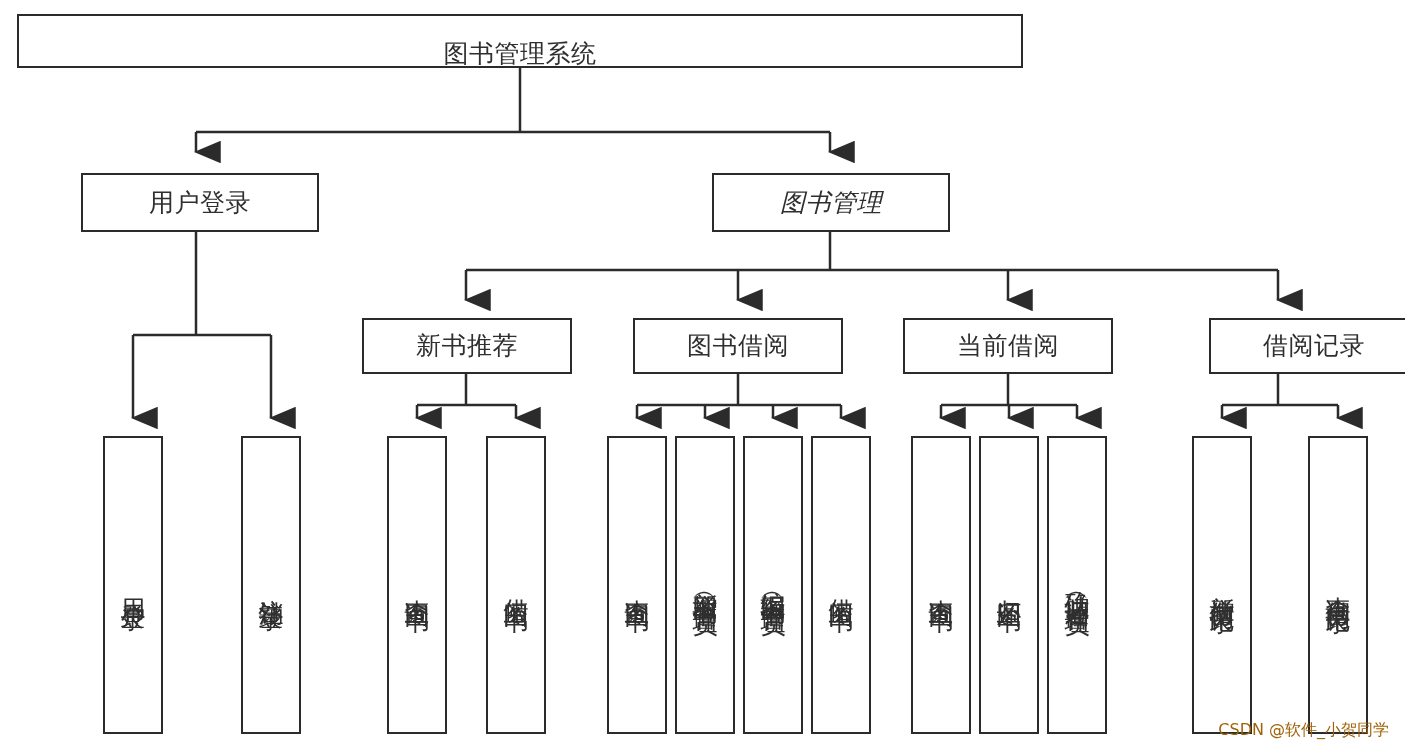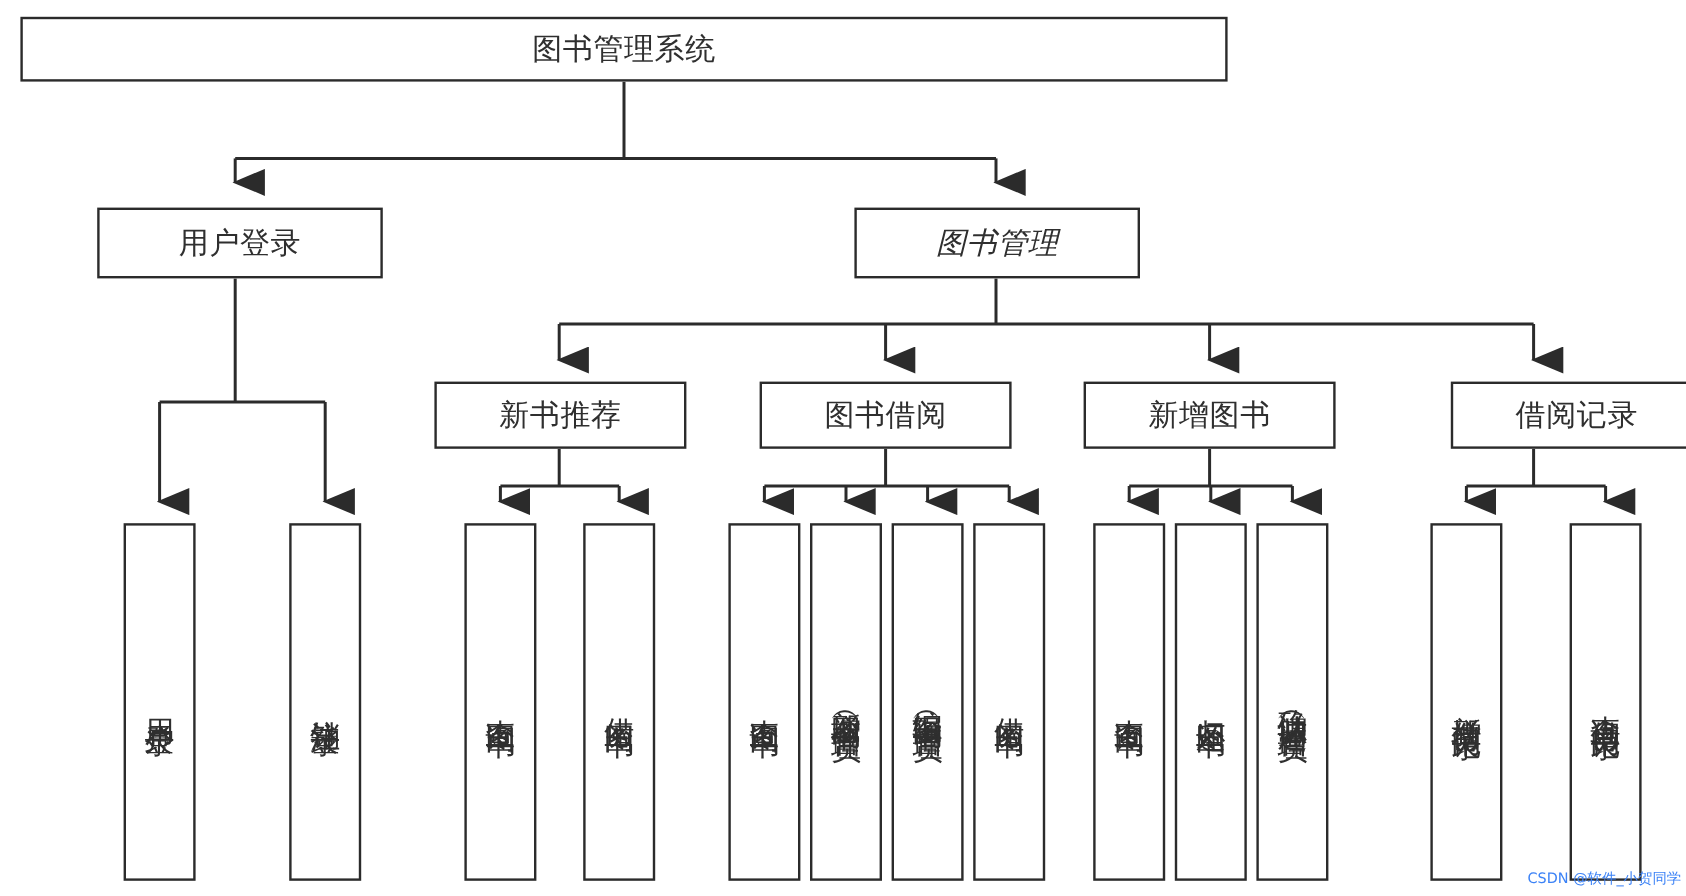--- a/index.html
+++ b/index.html
@@ -58,24 +58,24 @@
   .node.v .lbl {
     writing-mode: vertical-rl;
     text-orientation: upright;
     font-size: 25px;
     line-height: 1.0;
     letter-spacing: 3px;
     white-space: nowrap;
   }
   .watermark {
     position: absolute;
-    right: 4px;
+    right: 16px;
     bottom: 6px;
-    font-size: 12px;
-    color: #3b82f6;
+    font-size: 16px;
+    color: #a16207;
     white-space: nowrap;
     font-family: "DejaVu Sans", "Liberation Sans", sans-serif;
   }
 </style>
 </head>
 <body>
 
 <div id="canvas">
 
   <svg class="connectors" viewBox="0 0 1405 747" xmlns="http://www.w3.org/2000/svg">
@@ -119,42 +119,42 @@
     <path d="M 941 405 L 941 418" stroke="#2b2b2b" stroke-width="2.5" fill="none" marker-end="url(#arrow)"></path>
     <path d="M 1009 405 L 1009 418" stroke="#2b2b2b" stroke-width="2.5" fill="none" marker-end="url(#arrow)"></path>
     <path d="M 1077 405 L 1077 418" stroke="#2b2b2b" stroke-width="2.5" fill="none" marker-end="url(#arrow)"></path>
 
     <path d="M 1278 374 L 1278 405" stroke="#2b2b2b" stroke-width="2.5" fill="none"></path>
     <path d="M 1222 405 L 1338 405" stroke="#2b2b2b" stroke-width="2.5" fill="none"></path>
     <path d="M 1222 405 L 1222 418" stroke="#2b2b2b" stroke-width="2.5" fill="none" marker-end="url(#arrow)"></path>
     <path d="M 1338 405 L 1338 418" stroke="#2b2b2b" stroke-width="2.5" fill="none" marker-end="url(#arrow)"></path>
   </svg>
 
-  <div class="node h root" style="left:17px; top:14px; width:1006px; height:54px;">
+  <div class="node h root" style="left:17px; top:14px; width:1006px; height:54px;align-items:flex-end;">
     <span class="lbl">图书管理系统</span>
   </div>
 
   <div class="node h" style="left:81px; top:173px; width:238px; height:59px;">
     <span class="lbl">用户登录</span>
   </div>
 
   <div class="node h" style="left:712px; top:173px; width:238px; height:59px;font-style:italic;">
     <span class="lbl">图书管理</span>
   </div>
 
   <div class="node h" style="left:362px; top:318px; width:210px; height:56px;">
     <span class="lbl">新书推荐</span>
   </div>
 
   <div class="node h" style="left:633px; top:318px; width:210px; height:56px;">
     <span class="lbl">图书借阅</span>
   </div>
 
   <div class="node h" style="left:903px; top:318px; width:210px; height:56px;">
-    <span class="lbl">新增图书</span>
+    <span class="lbl">当前借阅</span>
   </div>
 
   <div class="node h" style="left:1173px; top:318px; width:210px; height:56px;margin-left:36px;">
     <span class="lbl">借阅记录</span>
   </div>
 
   <div class="node v" style="left:103px; top:436px; width:60px; height:298px;">
     <span class="lbl">用户登录</span>
   </div>
 

